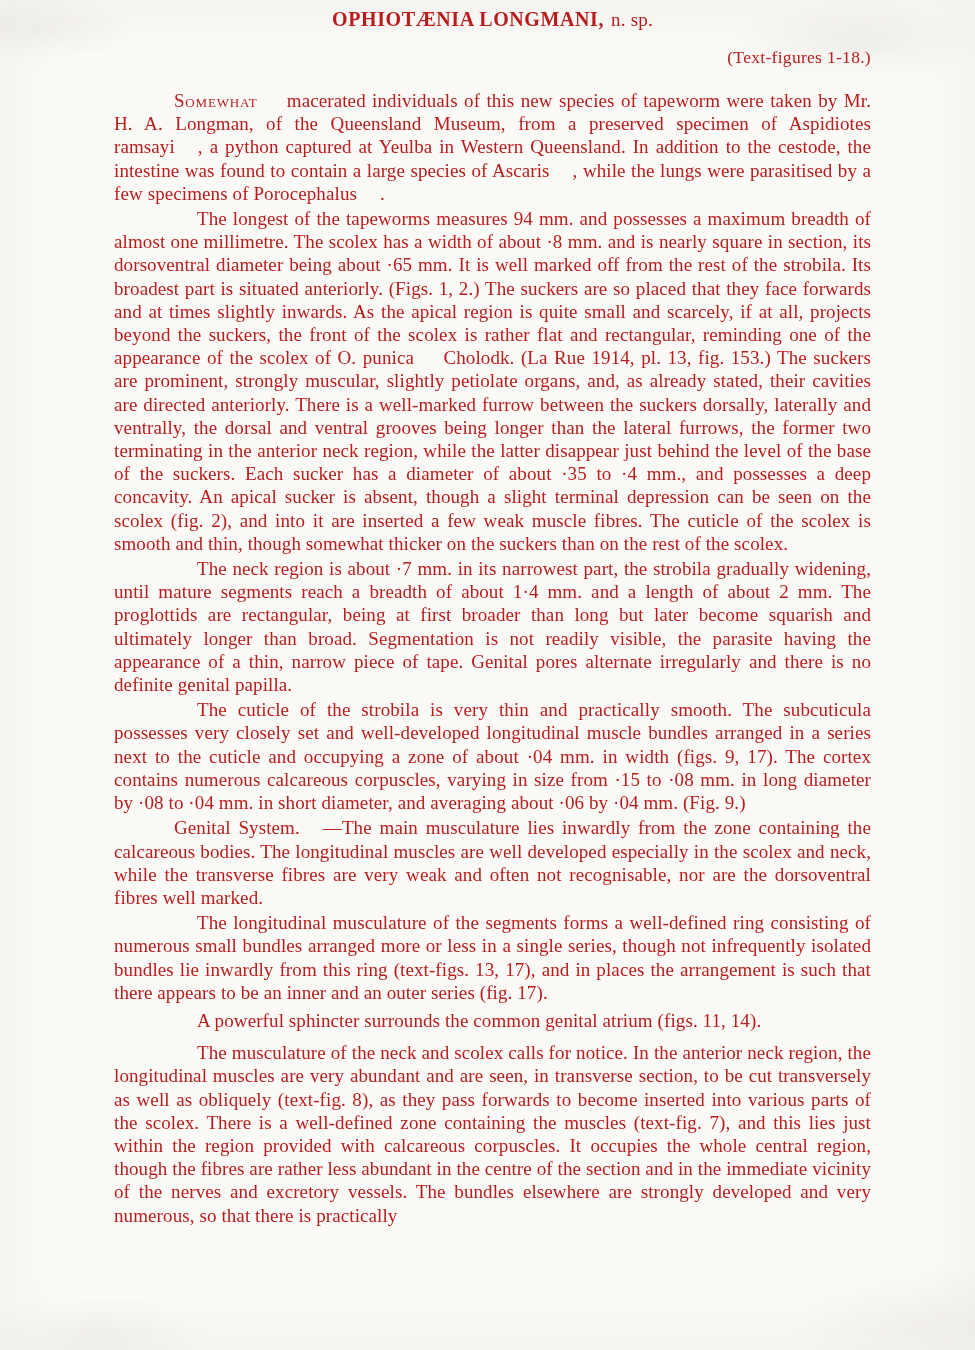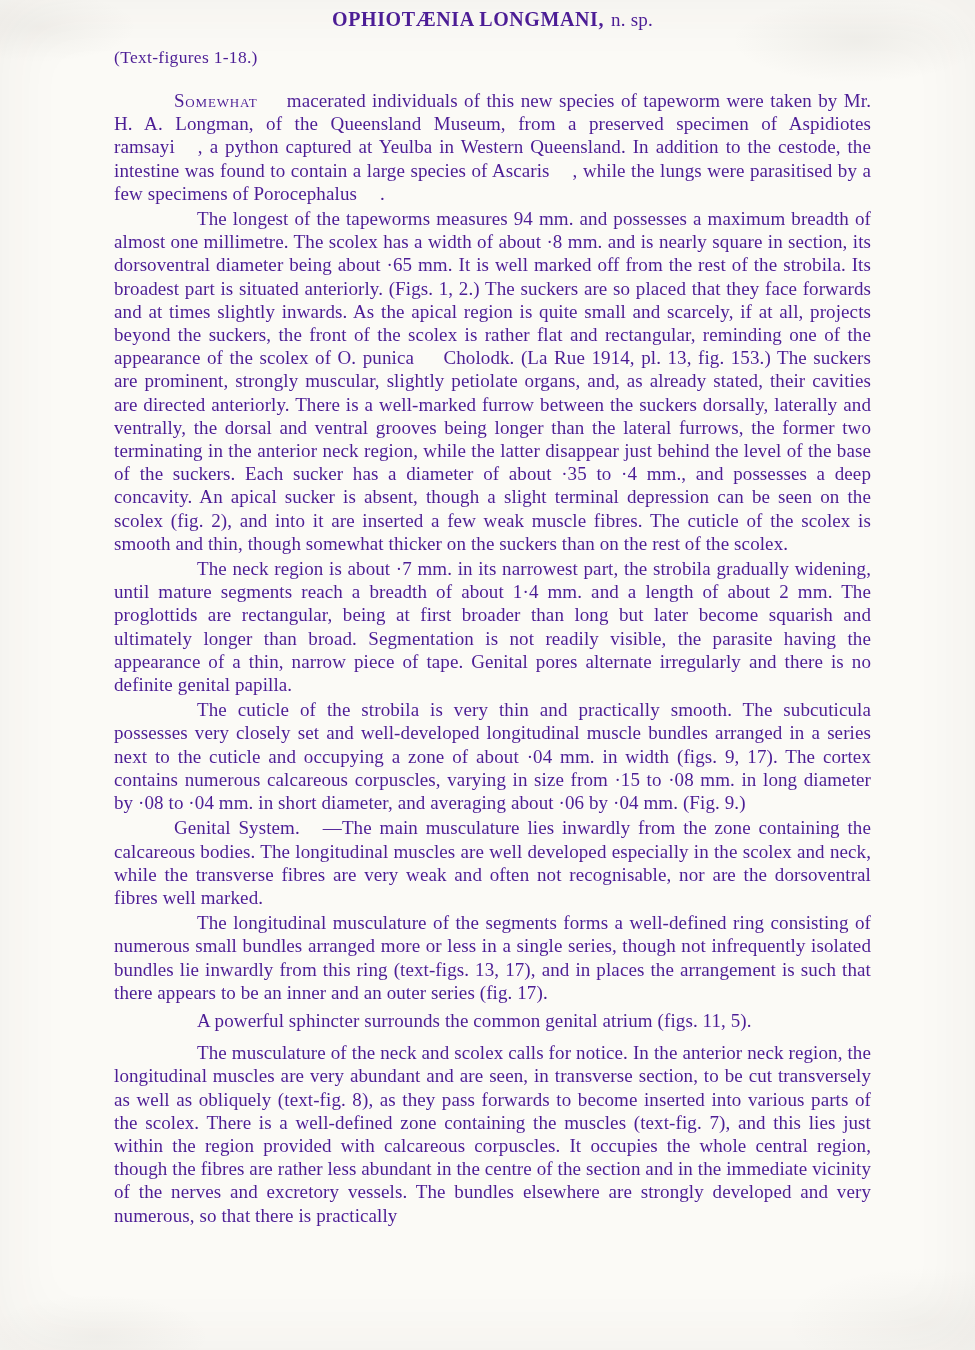--- a/index.html
+++ b/index.html
@@ -7,21 +7,21 @@
     padding: 0;
     background: #e8e6e0;
     font-family: "Liberation Serif", "DejaVu Serif", serif;
   }
   .page {
     position: relative;
     width: 975px;
     height: 1350px;
     margin: 0 auto;
     background: #fbfaf6;
-    color: #4c1d95;
+    color: #b91c1c;
     overflow: hidden;
     box-shadow: inset 0 0 70px rgba(60,55,45,0.06);
   }
   .scan-noise {
     position: absolute;
     inset: 0;
     pointer-events: none;
     background:
       radial-gradient(ellipse 180px 60px at 88% 3%, rgba(90,85,75,0.07), transparent 70%),
       radial-gradient(ellipse 140px 50px at 4% 2%, rgba(90,85,75,0.06), transparent 70%),
@@ -43,21 +43,21 @@
     letter-spacing: 0.6px;
     white-space: nowrap;
   }
   .title-suffix {
     font-weight: normal;
     letter-spacing: 0.2px;
     margin-left: 7px;
     font-size: 19px;
   }
   .subtitle {
-    text-align: left;
+    text-align: right;
     font-size: 17.5px;
     margin-top: 15px;
     letter-spacing: 0.3px;
   }
   .body-text {
     margin-top: 21px;
     font-size: 19px;
     line-height: 23.2px;
     text-align: justify;
     letter-spacing: 0.1px;
@@ -81,17 +81,17 @@
   <div class="content">
     <h1 class="title"><span class="title-main">OPHIOTÆNIA LONGMANI,</span><span class="title-suffix">n. sp.</span></h1>
     <div class="subtitle">(Text-figures 1-18.)</div>
     <div class="body-text">
         <p><span class="smallcaps">Somewhat</span><span class="normal"> macerated individuals of this new species of tapeworm were taken by Mr. H. A. Longman, of the Queensland Museum, from a preserved specimen of </span><span class="italic">Aspidiotes ramsayi</span><span class="normal">, a python captured at Yeulba in Western Queensland. In addition to the cestode, the intestine was found to contain a large species of </span><span class="italic">Ascaris</span><span class="normal">, while the lungs were parasitised by a few specimens of </span><span class="italic">Porocephalus</span><span class="normal">.</span></p>
         <p><span class="normal">The longest of the tapeworms measures 94 mm. and possesses a maximum breadth of almost one millimetre.  The scolex has a width of about ·8 mm. and is nearly square in section, its dorsoventral diameter being about ·65 mm.  It is well marked off from the rest of the strobila.  Its broadest part is situated anteriorly.  (Figs. 1, 2.)  The suckers are so placed that they face forwards and at times slightly inwards.  As the apical region is quite small and scarcely, if at all, projects beyond the suckers, the front of the scolex is rather flat and rectangular, reminding one of the appearance of the scolex of </span><span class="italic">O. punica</span><span class="normal"> Cholodk. (La Rue 1914, pl. 13, fig. 153.)  The suckers are prominent, strongly muscular, slightly petiolate organs, and, as already stated, their cavities are directed anteriorly.  There is a well-marked furrow between the suckers dorsally, laterally and ventrally, the dorsal and ventral grooves being longer than the lateral furrows, the former two terminating in the anterior neck region, while the latter disappear just behind the level of the base of the suckers.  Each sucker has a diameter of about ·35 to ·4 mm., and possesses a deep concavity.  An apical sucker is absent, though a slight terminal depression can be seen on the scolex (fig. 2), and into it are inserted a few weak muscle fibres.  The cuticle of the scolex is smooth and thin, though somewhat thicker on the suckers than on the rest of the scolex.</span></p>
         <p><span class="normal">The neck region is about ·7 mm. in its narrowest part, the strobila gradually widening, until mature segments reach a breadth of about 1·4 mm. and a length of about 2 mm.  The proglottids are rectangular, being at first broader than long but later become squarish and ultimately longer than broad.  Segmentation is not readily visible, the parasite having the appearance of a thin, narrow piece of tape.  Genital pores alternate irregularly and there is no definite genital papilla.</span></p>
         <p><span class="normal">The cuticle of the strobila is very thin and practically smooth.  The subcuticula possesses very closely set and well-developed longitudinal muscle bundles arranged in a series next to the cuticle and occupying a zone of about ·04 mm. in width (figs. 9, 17).  The cortex contains numerous calcareous corpuscles, varying in size from ·15 to ·08 mm. in long diameter by ·08 to ·04 mm. in short diameter, and averaging about ·06 by ·04 mm.  (Fig. 9.)</span></p>
         <p><span class="italic">Genital System.</span><span class="normal">—The main musculature lies inwardly from the zone containing the calcareous bodies.  The longitudinal muscles are well developed especially in the scolex and neck, while the transverse fibres are very weak and often not recognisable, nor are the dorsoventral fibres well marked.</span></p>
         <p><span class="normal">The longitudinal musculature of the segments forms a well-defined ring consisting of numerous small bundles arranged more or less in a single series, though not infrequently isolated bundles lie inwardly from this ring (text-figs. 13, 17), and in places the arrangement is such that there appears to be an inner and an outer series (fig. 17).</span></p>
-        <p><span class="normal">A powerful sphincter surrounds the common genital atrium (figs. 11, 5).</span></p>
+        <p><span class="normal">A powerful sphincter surrounds the common genital atrium (figs. 11, 14).</span></p>
         <p><span class="normal">The musculature of the neck and scolex calls for notice.  In the anterior neck region, the longitudinal muscles are very abundant and are seen, in transverse section, to be cut transversely as well as obliquely (text-fig. 8), as they pass forwards to become inserted into various parts of the scolex.  There is a well-defined zone containing the muscles (text-fig. 7), and this lies just within the region provided with calcareous corpuscles.  It occupies the whole central region, though the fibres are rather less abundant in the centre of the section and in the immediate vicinity of the nerves and excretory vessels.  The bundles elsewhere are strongly developed and very numerous, so that there is practically</span></p>
       </div>
   </div>
 </div>
 
 </body></html>

